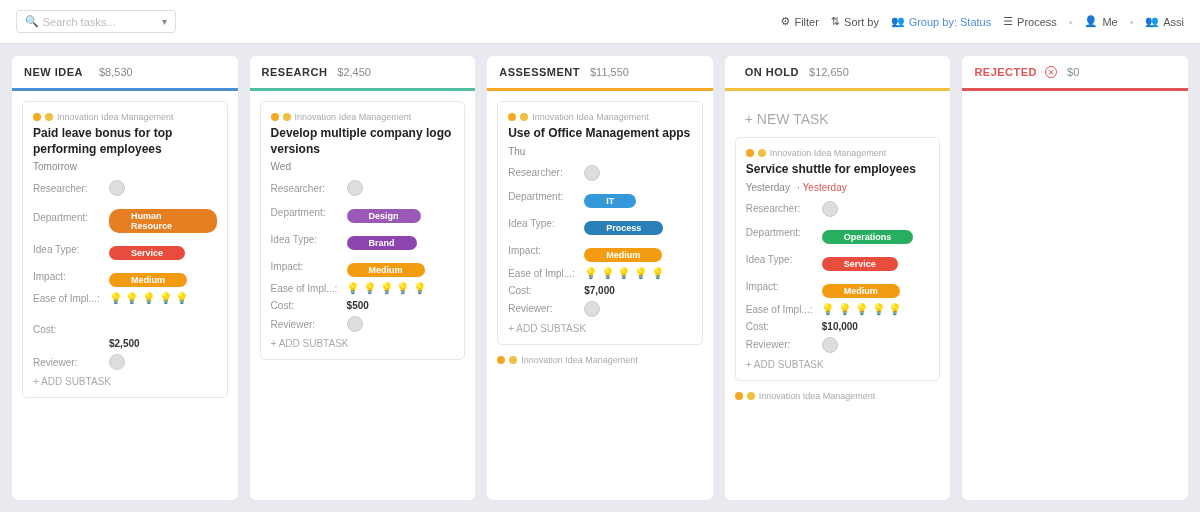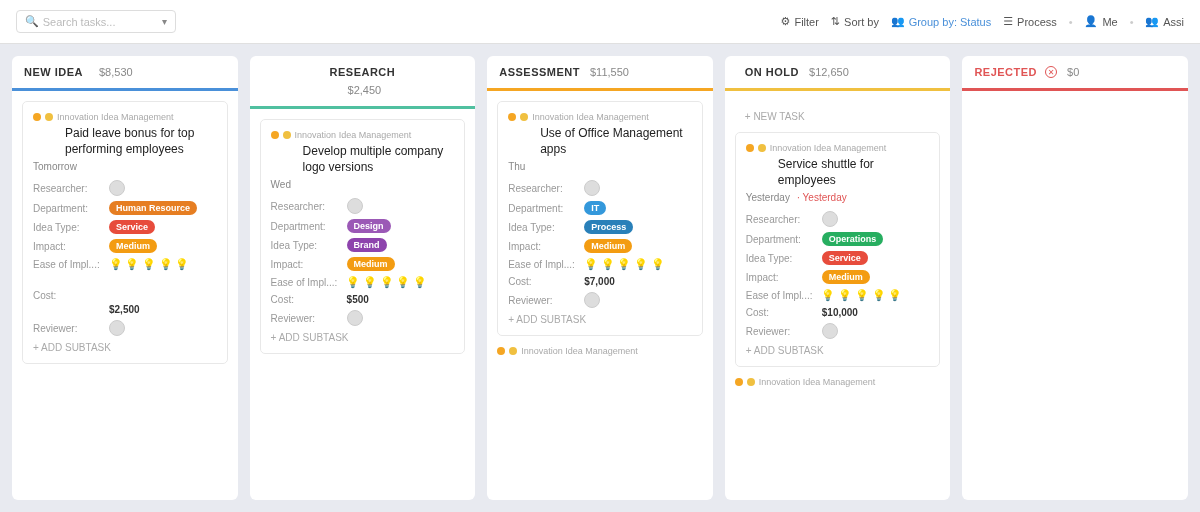--- a/index.html
+++ b/index.html
@@ -75,21 +75,21 @@
 
     .column-header {
       padding: 10px 12px;
       border-bottom: 3px solid transparent;
       display: flex;
       align-items: center;
       gap: 6px;
     }
 
     .column-header.new-idea { border-bottom-color: #4a90d9; gap: 12px; }
-    .column-header.research { border-bottom-color: #50c0a0; flex-direction: column; }
+    .column-header.research { border-bottom-color: #50c0a0; }
     .column-header.assessment { border-bottom-color: #f5a623; }
     .column-header.on-hold { border-bottom-color: #f0c040; padding-left: 20px; }
     .column-header.rejected { border-bottom-color: #e05555; }
 
     .column-title {
       font-weight: 700;
       font-size: 11px;
       color: #333;
       letter-spacing: 0.5px;
     }
@@ -120,25 +120,24 @@
       gap: 4px;
       margin-bottom: 4px;
     }
 
     .card-dot-orange { width: 8px; height: 8px; border-radius: 50%; background: #f5a623; display: inline-block; }
     .card-dot-yellow { width: 8px; height: 8px; border-radius: 50%; background: #f0c040; display: inline-block; }
     .card-meta-text { font-size: 9px; color: #aaa; }
 
     .card-title {
       font-size: 12px;
-      font-weight: 400;
+      font-weight: 700;
       color: #222;
       margin-bottom: 4px;
       line-height: 1.3;
-      margin-left: 32px;
     }
 
     .card-date {
       font-size: 10px;
       color: #888;
       margin-bottom: 8px;
     }
 
     .card-date .overdue { color: #e05555; margin-left: 4px; }
 
@@ -162,25 +161,26 @@
       height: 16px;
       border-radius: 50%;
       background: #ddd;
       border: 1px solid #ccc;
     }
 
     .badge {
       display: inline-flex;
       align-items: center;
       gap: 3px;
-      padding: 2px 7px;
+      padding: 2px 22px;
       border-radius: 10px;
       font-size: 9px;
       font-weight: 600;
       color: #fff;
+      margin-top: 8px;
     }
 
     .badge-human-resource { background: #e67e22; }
     .badge-design { background: #9b59b6; }
     .badge-it { background: #3498db; }
     .badge-operations { background: #27ae60; }
     .badge-service { background: #e74c3c; }
     .badge-brand { background: #8e44ad; }
     .badge-process { background: #2980b9; }
     .badge-medium { background: #f39c12; }
@@ -198,21 +198,21 @@
       font-size: 10px;
       color: #aaa;
       margin-top: 6px;
       cursor: pointer;
       display: flex;
       align-items: center;
       gap: 3px;
     }
 
     .new-task-placeholder {
-      font-size: 10px;
+      font-size: 14px;
       color: #aaa;
       padding: 10px;
       cursor: pointer;
     }
 
     .dropdown-chevron { font-size: 10px; color: #888; }
 
     .divider { color: #ccc; font-size: 11px; }
 
     .rejected-circle {

